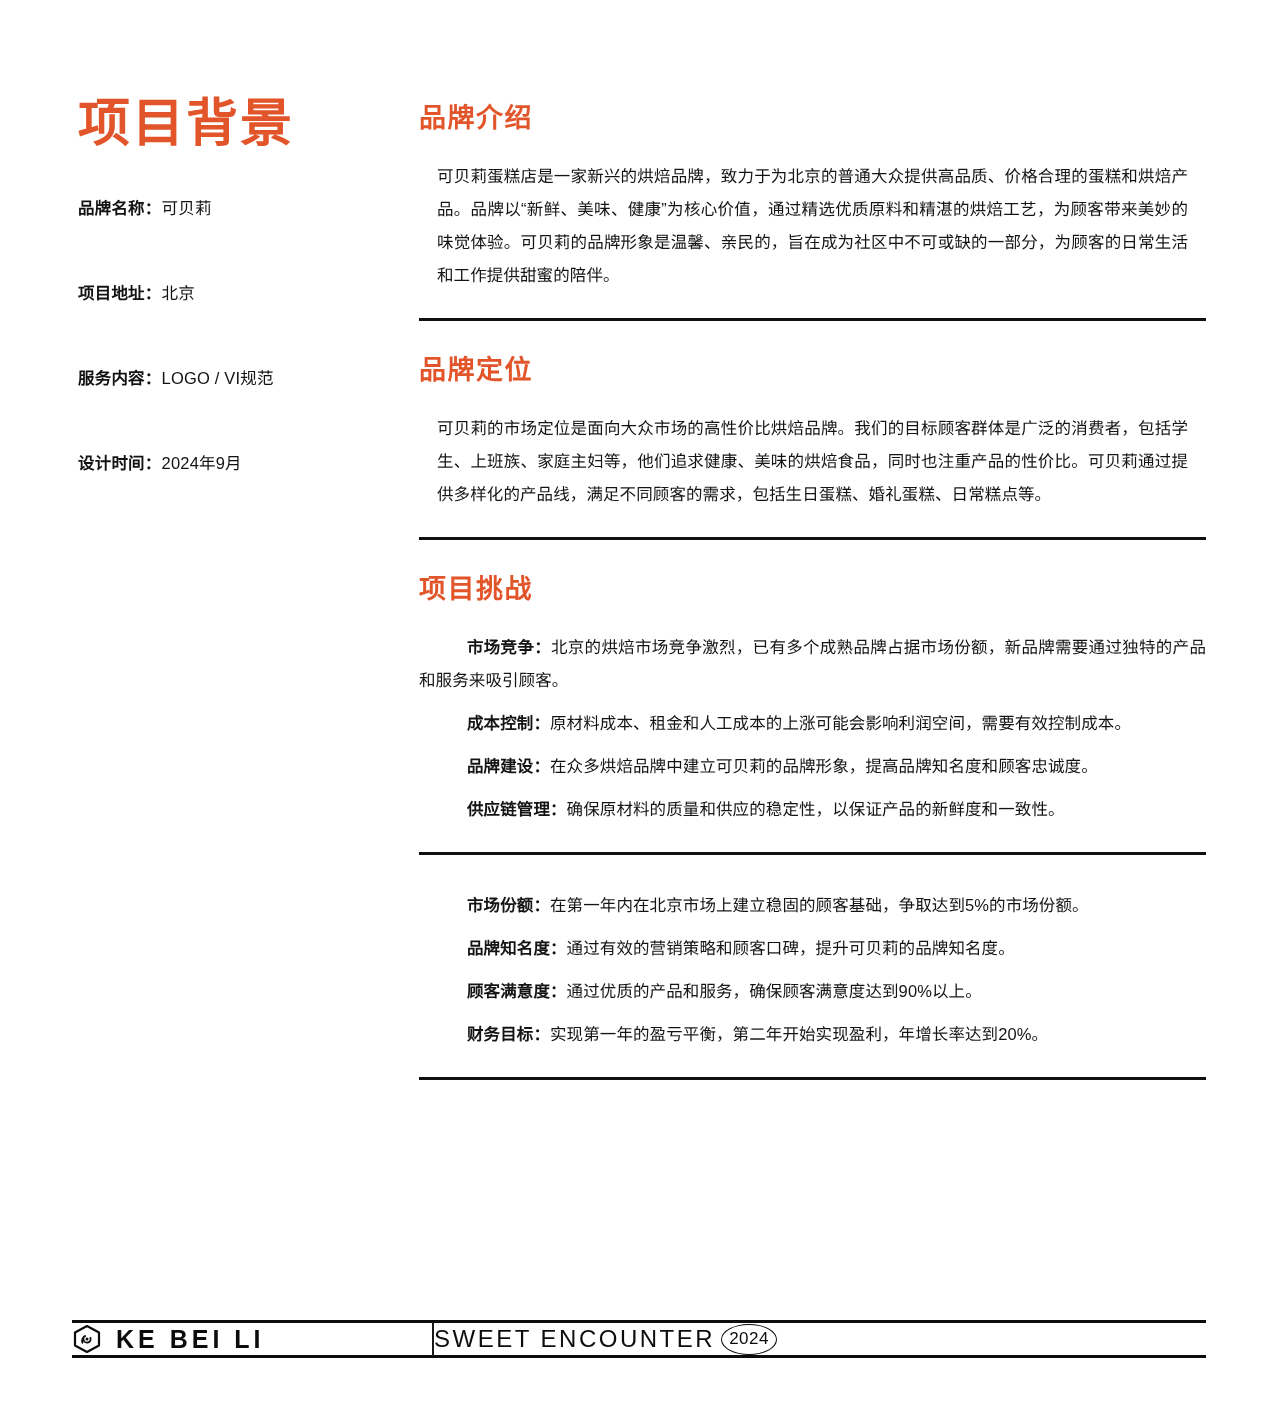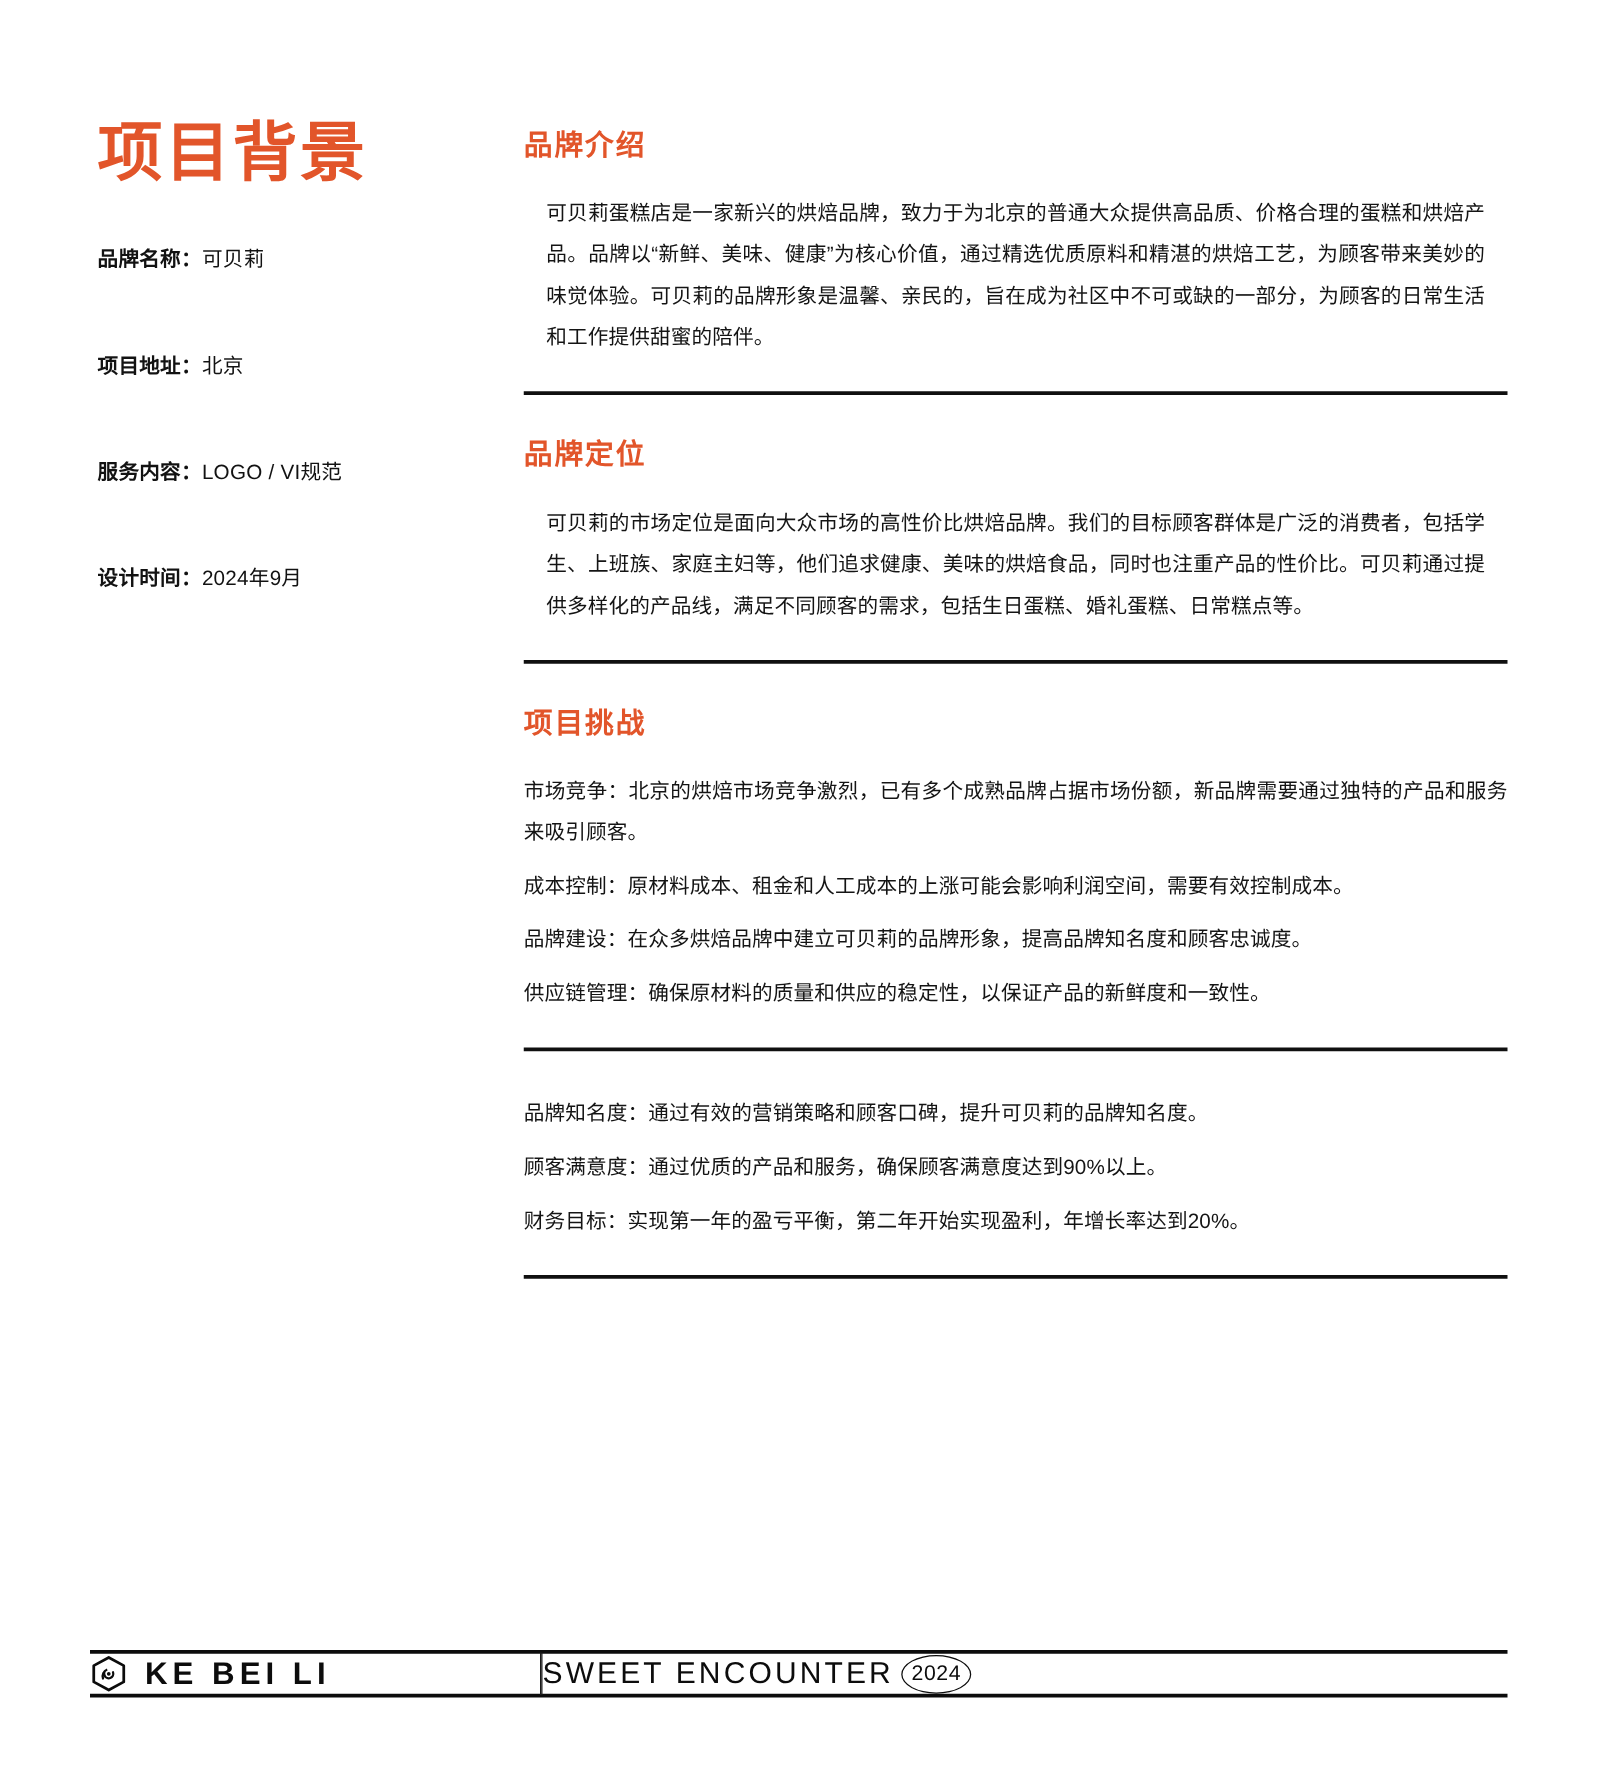--- a/index.html
+++ b/index.html
@@ -62,21 +62,21 @@
 
   
   .right-col {
     position: absolute;
     left: 419px;
     top: 103px;
     width: 787px;
   }
   .section { margin-bottom: 0; }
   .section-title {
-    font-size: 23px;
+    font-size: 27px;
     font-weight: 700;
     letter-spacing: 1.5px;
     color: #E2552A;
     margin: 0 0 26px 0;
     line-height: 1.15;
   }
   .body-text {
     font-size: 16.5px;
     line-height: 2.0;
     color: #141414;
@@ -93,21 +93,21 @@
   .bullet-item {
     font-size: 16.5px;
     line-height: 2.0;
     color: #141414;
     margin: 0 0 10px 0;
     text-align: justify;
     text-justify: inter-ideograph;
     letter-spacing: 0.1px;
   }
   .bullet-item:last-child { margin-bottom: 0; }
-  .bullet-label { font-weight: 400; }
+  .bullet-label { font-weight: 700; margin-left: 48px; }
 
   .rule {
     height: 3px;
     background: #101010;
     width: 787px;
     margin: 26px 0 34px 0;
   }
   .rule-last { margin-bottom: 0; }
 
   
@@ -253,20 +253,23 @@
         <li class="bullet-item">
           <span class="bullet-label">供应链管理：</span><span>确保原材料的质量和供应的稳定性，以保证产品的新鲜度和一致性。</span>
         </li>
       </ul>
     </section>
     <div class="rule"></div>
 
     <section class="section">
       <ul class="bullet-list">
         <li class="bullet-item">
+          <span class="bullet-label">市场份额：</span><span>在第一年内在北京市场上建立稳固的顾客基础，争取达到5%的市场份额。</span>
+        </li>
+        <li class="bullet-item">
           <span class="bullet-label">品牌知名度：</span><span>通过有效的营销策略和顾客口碑，提升可贝莉的品牌知名度。</span>
         </li>
         <li class="bullet-item">
           <span class="bullet-label">顾客满意度：</span><span>通过优质的产品和服务，确保顾客满意度达到90%以上。</span>
         </li>
         <li class="bullet-item">
           <span class="bullet-label">财务目标：</span><span>实现第一年的盈亏平衡，第二年开始实现盈利，年增长率达到20%。</span>
         </li>
       </ul>
     </section>

